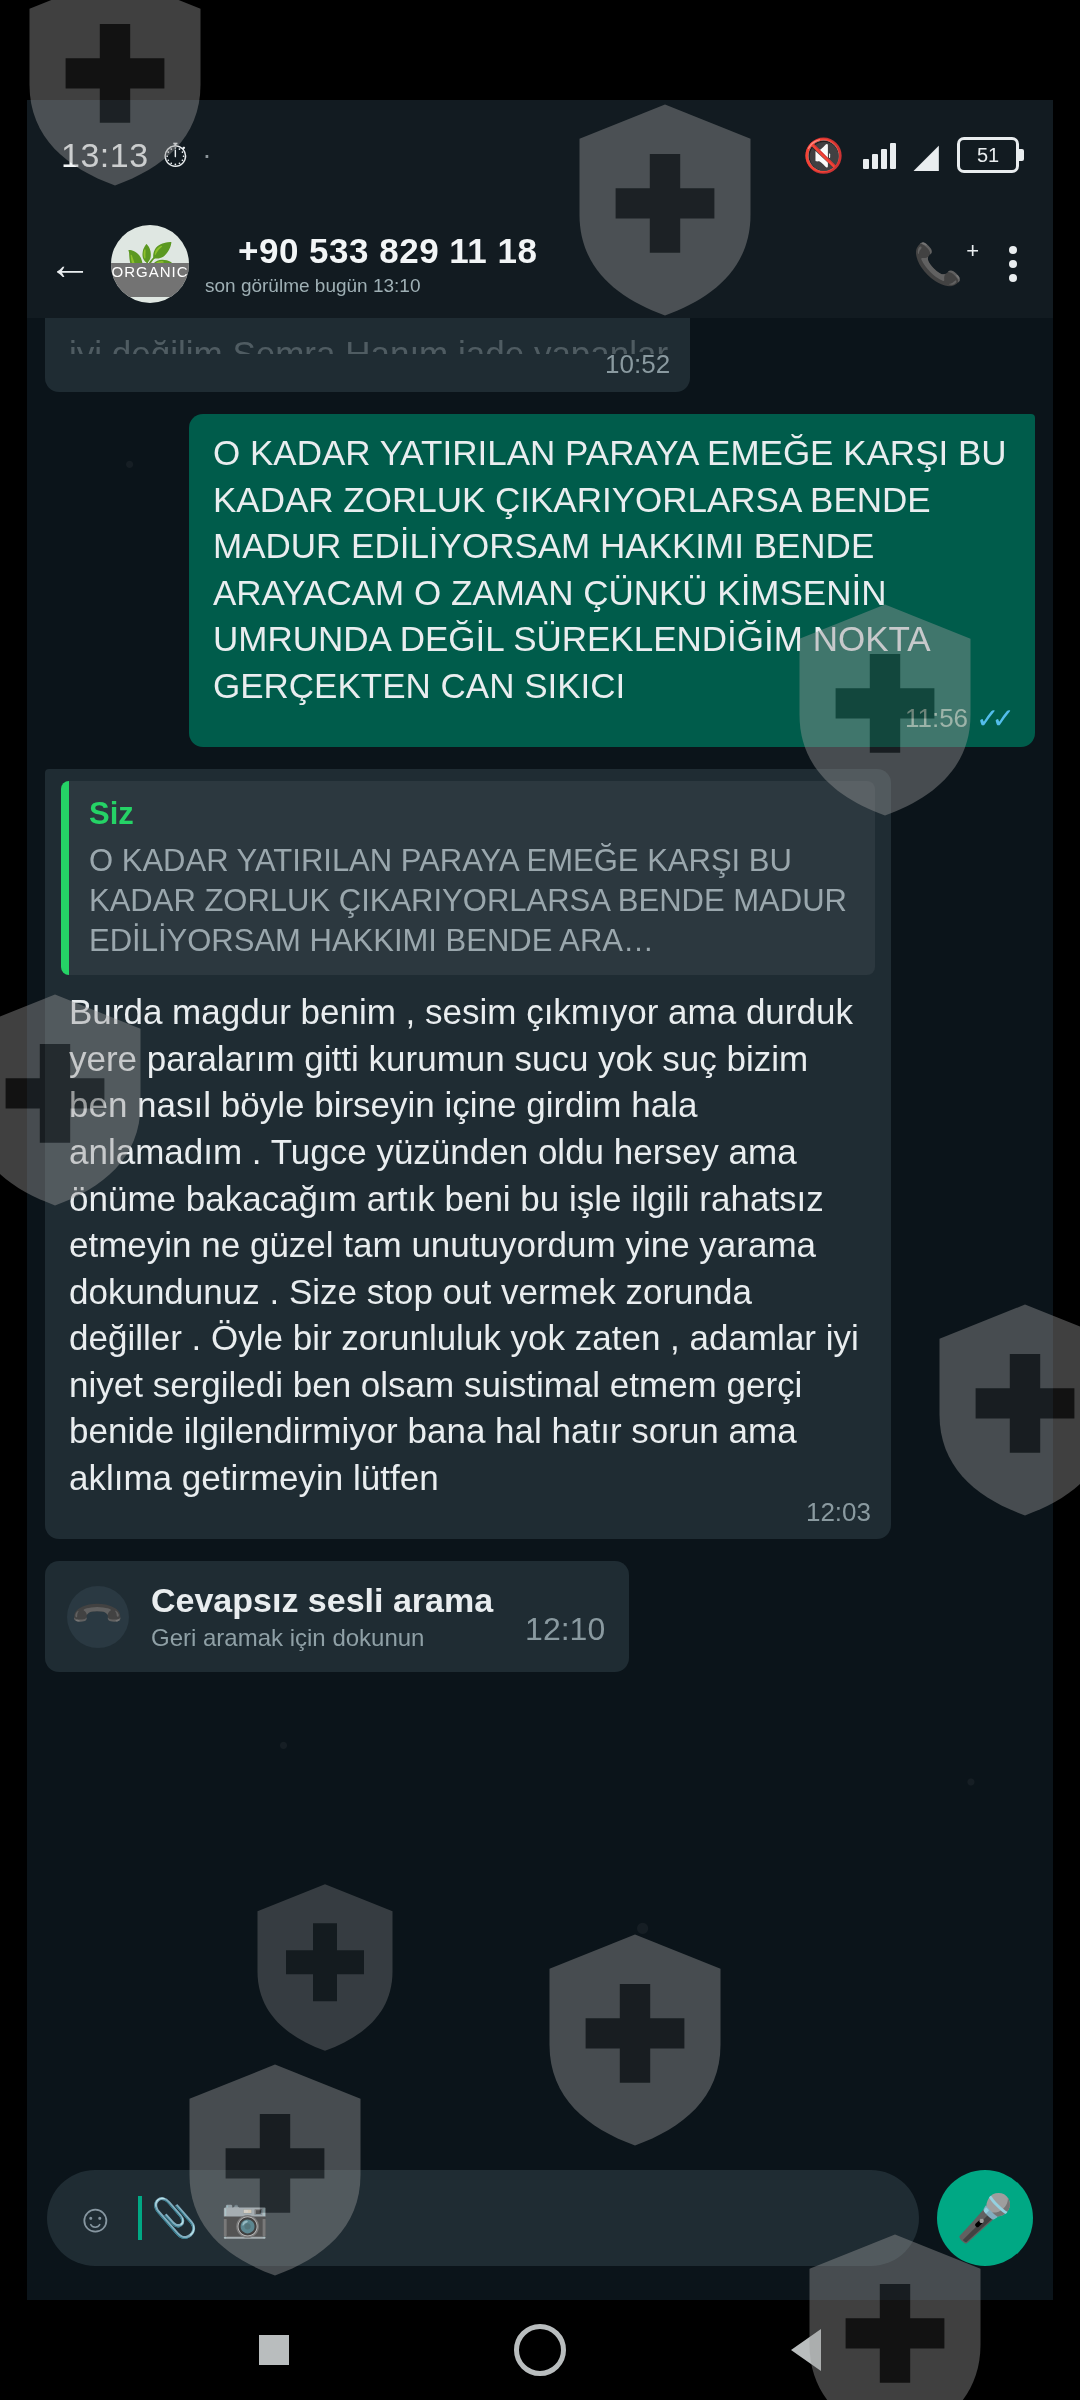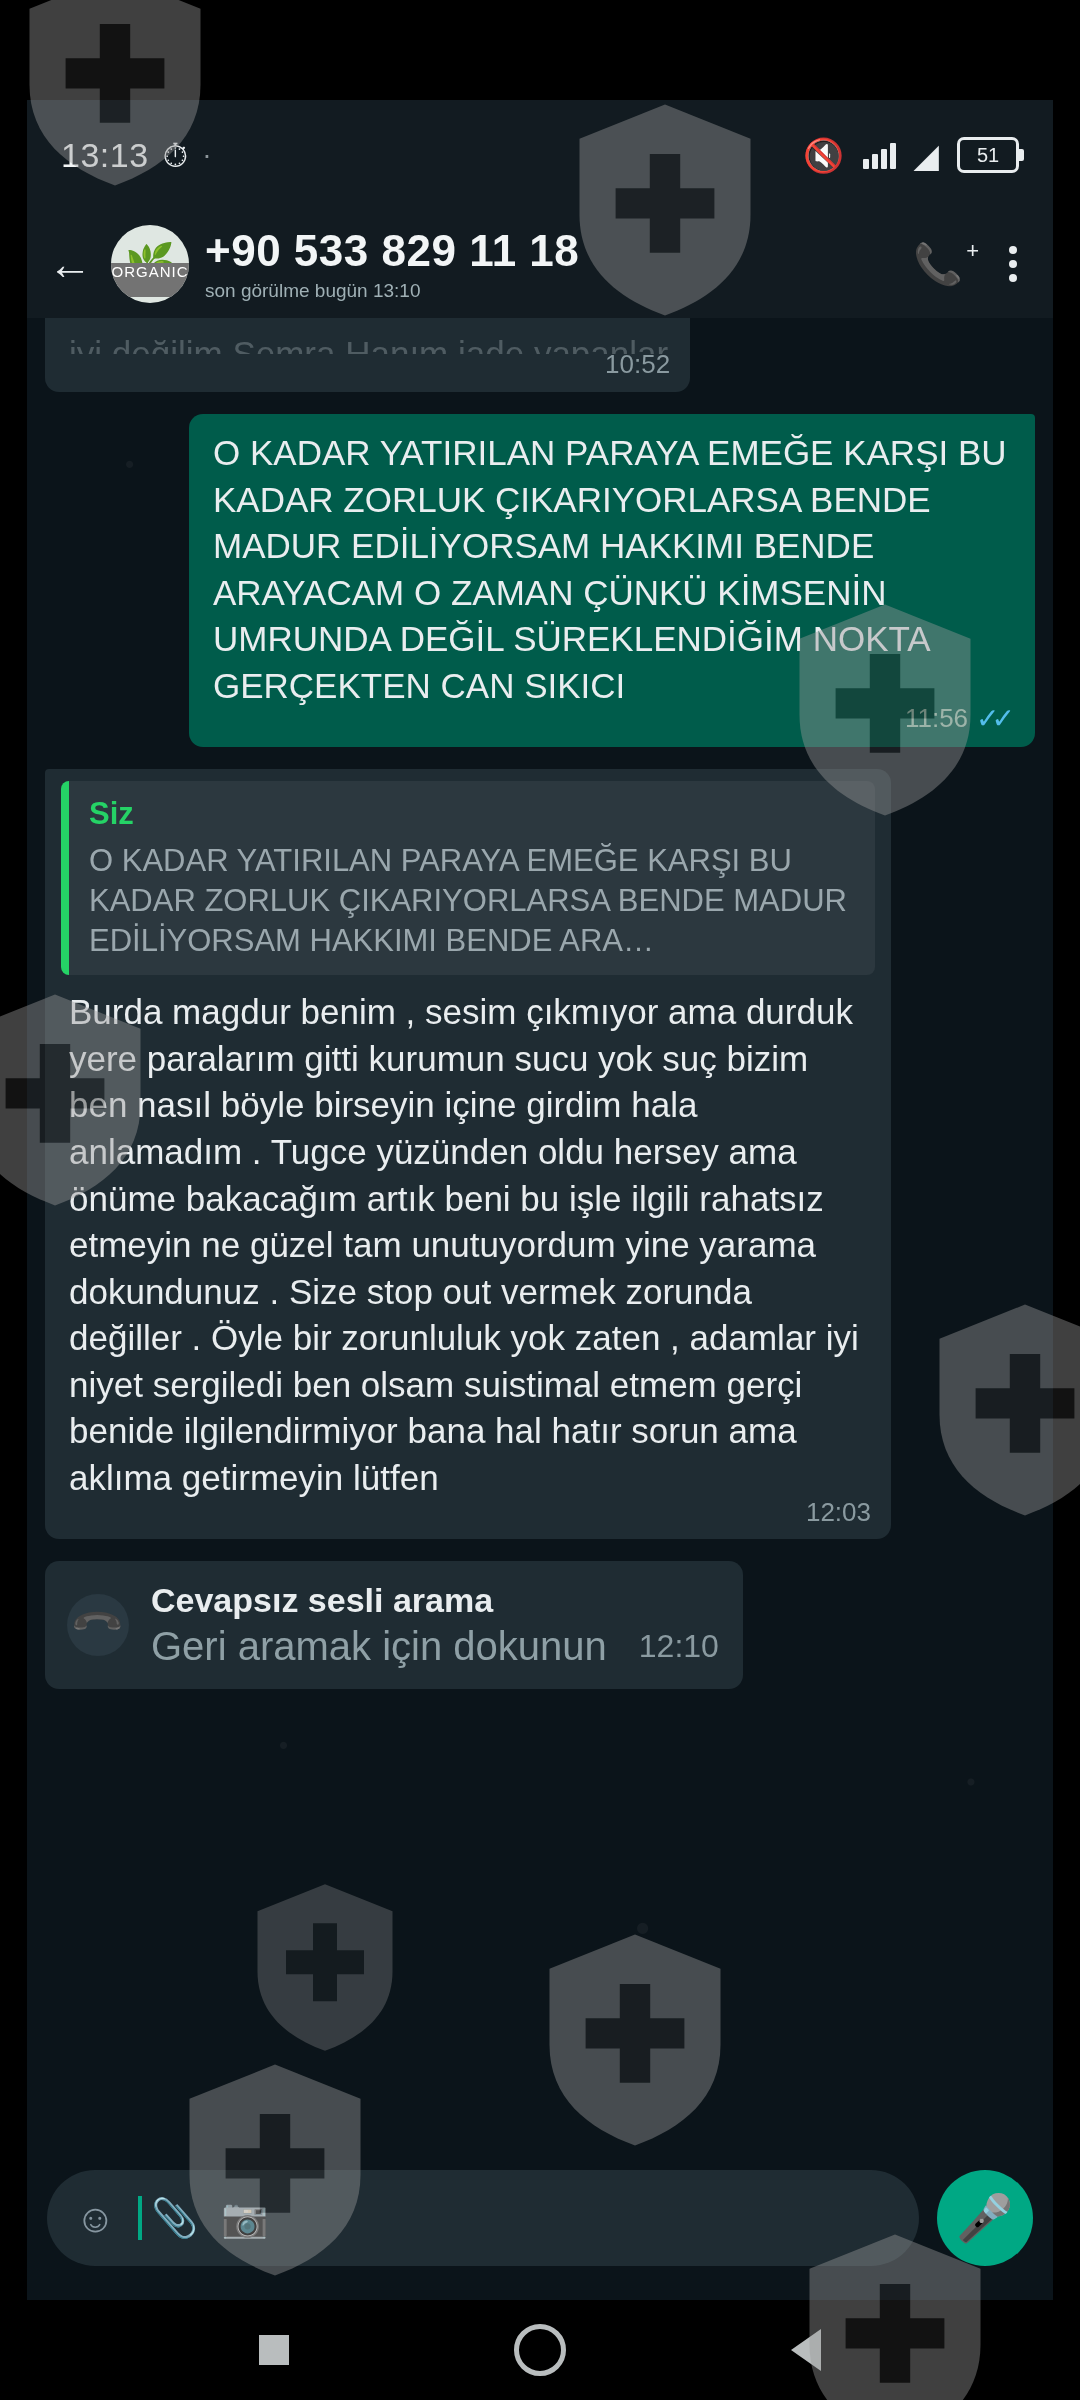--- a/index.html
+++ b/index.html
@@ -157,24 +157,25 @@
   }
   .titlewrap {
     display: flex;
     flex-direction: column;
     justify-content: center;
     min-width: 0;
     flex: 1 1 auto;
   }
   .chat-title {
     color: #f2f5f6;
-    font-size: 44px;
+    font-size: 35px;
     font-weight: bold;
     letter-spacing: 0.5px;
     white-space: nowrap;
+    margin-left: 33px;
   }
   .chat-sub {
     color: #9fb0b5;
     font-size: 19px;
     margin-top: 4px;
     white-space: nowrap;
   }
   .appbar-actions {
     display: flex;
     align-items: center;
@@ -351,21 +352,21 @@
     display: inline-block;
   }
   .call-lines { display: flex; flex-direction: column; }
   .call-title {
     color: #e9edef;
     font-size: 34px;
     font-weight: bold;
   }
   .call-sub {
     color: #8fa0a6;
-    font-size: 40px;
+    font-size: 24px;
     margin-top: 4px;
   }
   .call-time {
     color: #8a9aa0;
     font-size: 32px;
     align-self: flex-end;
     margin-left: 10px;
     padding-bottom: 4px;
   }
 

